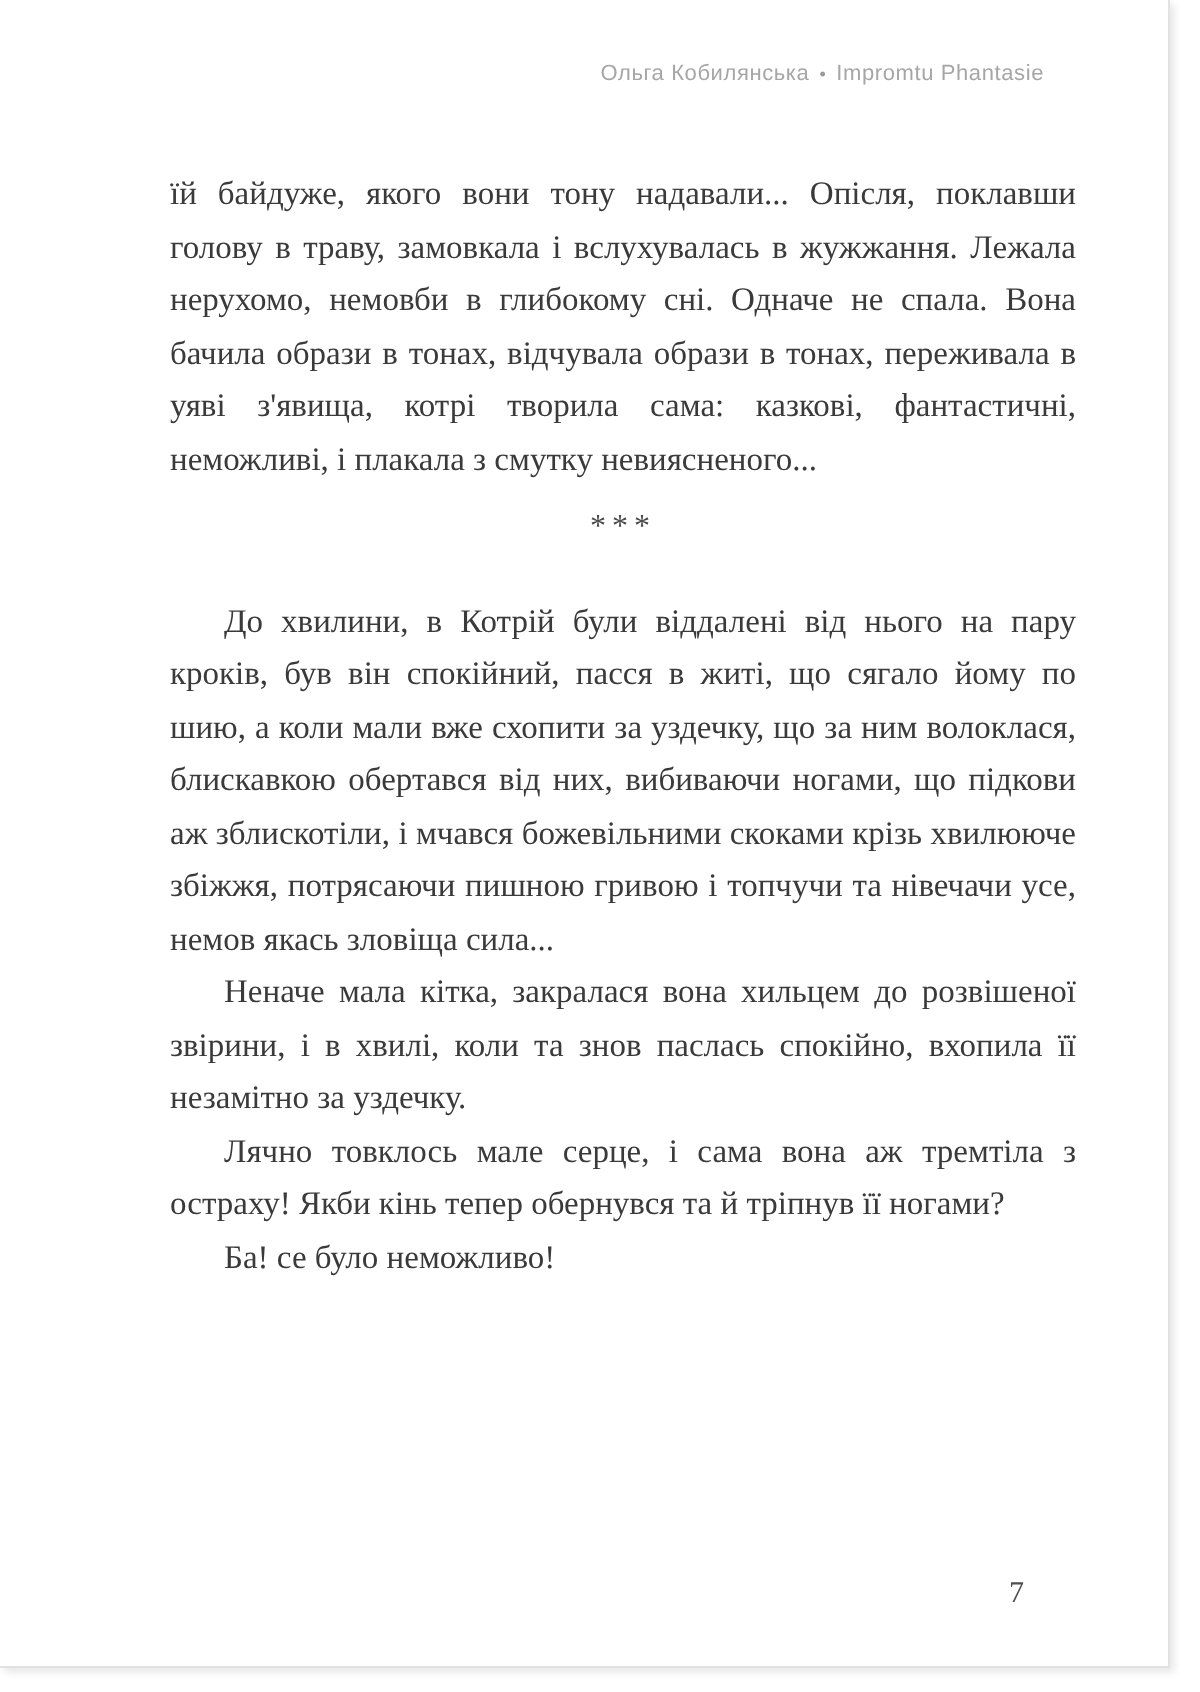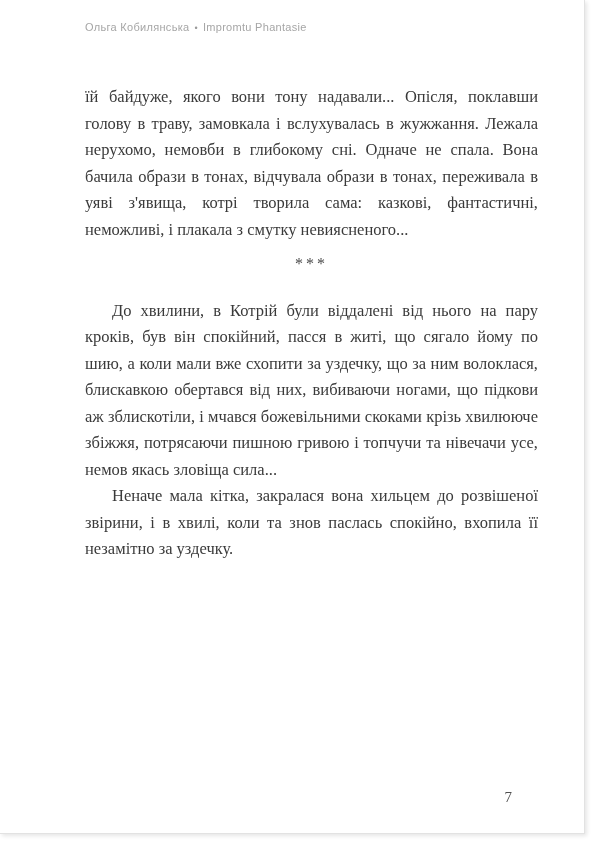--- a/index.html
+++ b/index.html
@@ -12,21 +12,22 @@
   }
   .sheet {
     position:absolute; left:0; top:0;
     width:584px; height:833px;
     background:#ffffff;
     border-right:1px solid #e2e2e2;
     border-bottom:1px solid #e2e2e2;
     box-shadow:2px 2px 4px rgba(0,0,0,0.10);
   }
   .running-head {
-    position:absolute; top:21px; left:85px; right:62px;
+    position:absolute; top:31px; left:85px; right:62px;
+    text-align:right;
     font-family:"Liberation Sans", sans-serif;
     font-size:11px; letter-spacing:0.3px;
     color:#a6a6a6;
     white-space:nowrap;
   }
   .running-head .sep { margin:0 5px; font-size:9px; color:#9a9a9a; }
   .content {
     position:absolute; top:84px; left:85px; right:46px;
     font-size:16.5px; line-height:26.5px;
     color:#3a3a3a;
@@ -53,16 +54,18 @@
 <div class="sheet">
   <div class="running-head">
     <span>Ольга Кобилянська</span><span class="sep">•</span><span>Impromtu Phantasie</span>
   </div>
 
   <div class="content">
     <p class="no-indent">їй байдуже, якого вони тону надавали... Опісля, поклавши голову в траву, замовкала і вслухувалась в жужжання. Лежала нерухомо, немовби в глибокому сні. Одначе не спала. Вона бачила образи в тонах, відчувала образи в тонах, переживала в уяві з'явища, котрі творила сама: казкові, фантастичні, неможливі, і плакала з смутку невиясненого...</p>
     <div class="section-break">***</div>
     <p>До хвилини, в Котрій були віддалені від нього на пару кроків, був він спокійний, пасся в житі, що сягало йому по шию, а коли мали вже схопити за уздечку, що за ним волоклася, блискавкою обертався від них, вибиваючи ногами, що підкови аж зблискотіли, і мчався божевільними скоками крізь хвилююче збіжжя, потрясаючи пишною гривою і топчучи та нівечачи усе, немов якась зловіща сила...</p>
     <p>Неначе мала кітка, закралася вона хильцем до розвішеної звірини, і в хвилі, коли та знов паслась спокійно, вхопила її незамітно за уздечку.</p>
+    <p>Лячно товклось мале серце, і сама вона аж тремтіла з остраху! Якби кінь тепер обернувся та й тріпнув її ногами?</p>
+    <p>Ба! се було неможливо!</p>
   </div>
 
   <div class="page-number">7</div>
 </div>
 
 </body></html>

